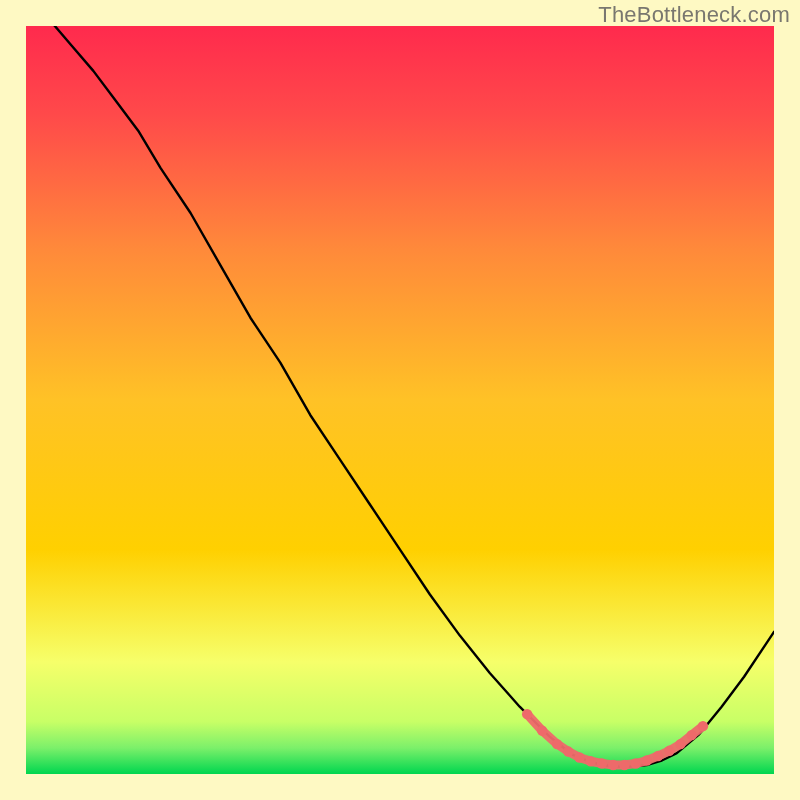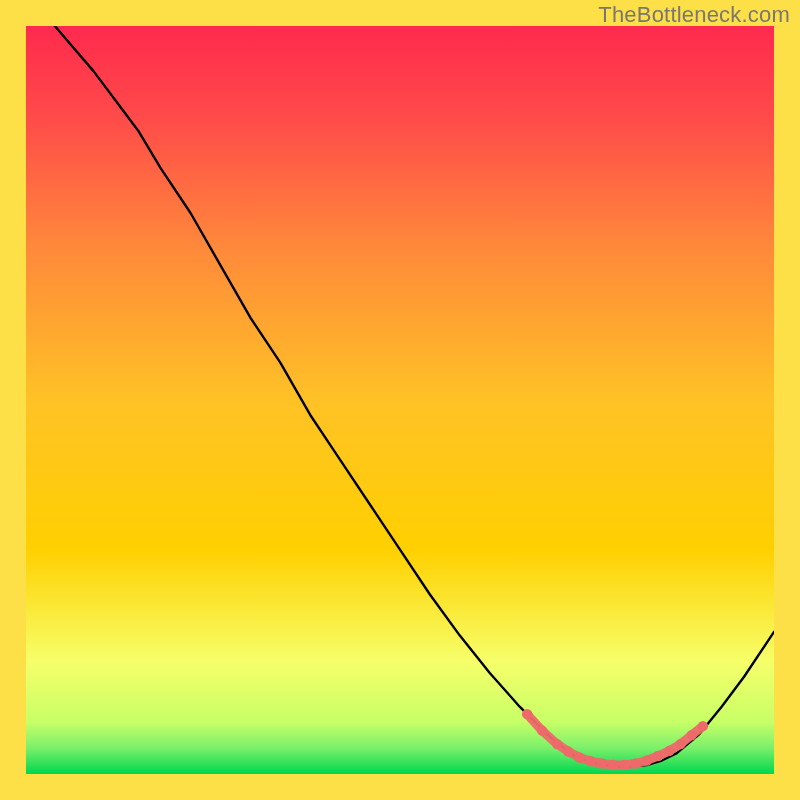--- a/index.html
+++ b/index.html
@@ -1,21 +1,21 @@
 <!DOCTYPE html>
 <html><head>
 <meta charset="utf-8">
 <style>
   * { margin: 0; padding: 0; box-sizing: border-box; }
   html, body { width: 800px; height: 800px; background: #000; overflow: hidden; }
   .outer {
     position: relative;
     width: 800px;
     height: 800px;
-    background: #fde047;
+    background: #fef9c3;
   }
   .watermark {
     position: absolute;
     top: 2px;
     right: 10px;
     font-family: Arial, sans-serif;
     font-size: 22px;
     color: #79776f;
     font-weight: 500;
     letter-spacing: 0.2px;

